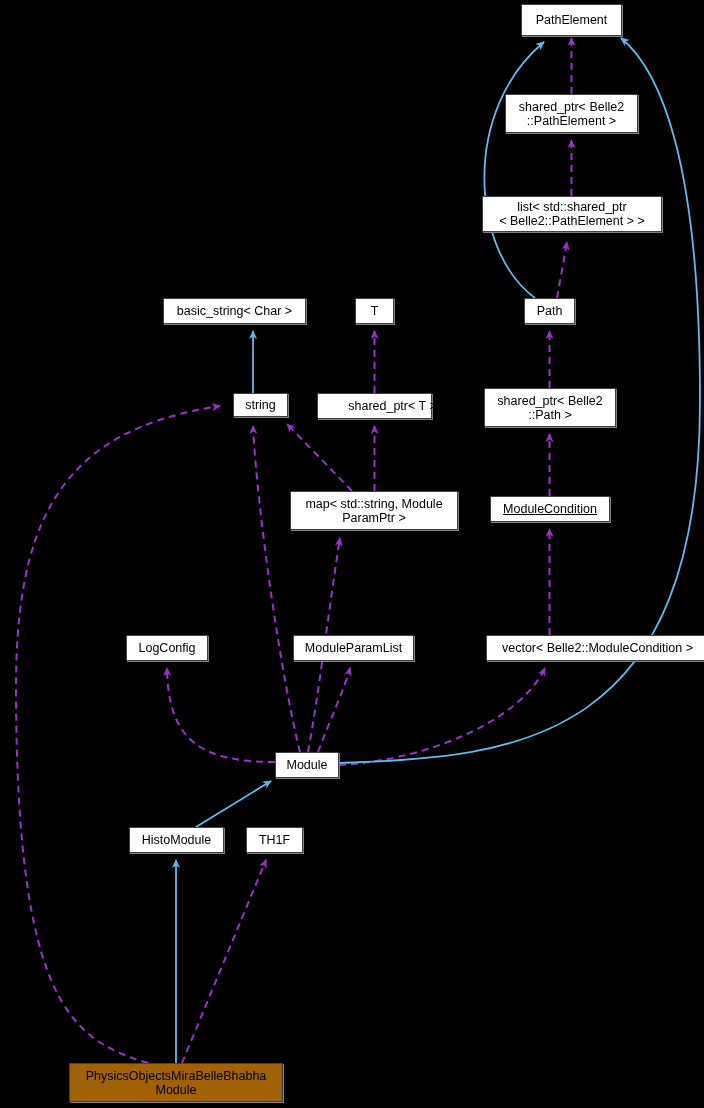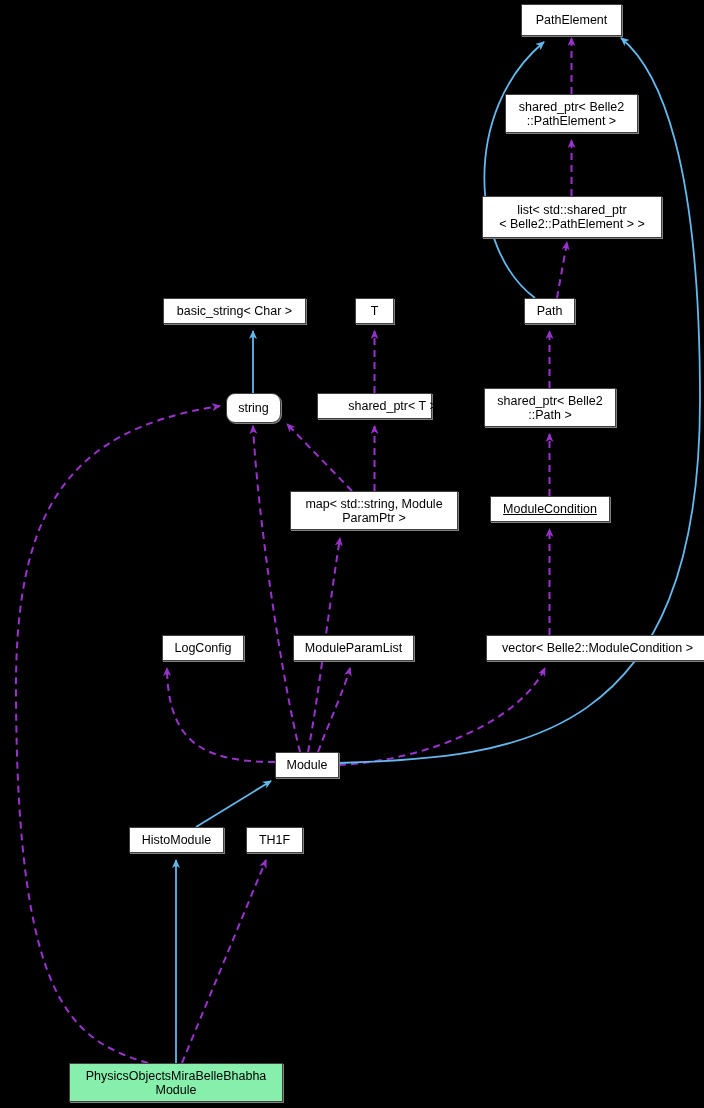--- a/index.html
+++ b/index.html
@@ -33,21 +33,21 @@
     line-height: 14px;
     text-align: center;
     display: flex;
     align-items: center;
     justify-content: center;
     white-space: pre;
     box-shadow: 1px 1px 0 #808080;
     z-index: 5;
   }
   .node.highlight {
-    background: #86efac;
+    background: #a16207;
   }
 </style>
 </head>
 <body>
 
 <div id="diagram">
   <svg id="edges" viewBox="0 0 704 1108" xmlns="http://www.w3.org/2000/svg">
     <defs>
       <marker id="arrow-inherit" markerWidth="10" markerHeight="10" refX="8" refY="4" orient="auto" markerUnits="userSpaceOnUse">
         <path d="M0,0 L9,4 L0,8 L2.5,4 z" fill="#63b8ee"></path>
@@ -77,33 +77,33 @@
         <path d="M 196 827 L 271 781" fill="none" stroke="#63b8ee" stroke-width="1.8" marker-end="url(#arrow-inherit)"></path>
         <path d="M 176 1063 L 176 860" fill="none" stroke="#63b8ee" stroke-width="1.8" marker-end="url(#arrow-inherit)"></path>
         <path d="M 182 1063 L 266 860" fill="none" stroke="#9a32cd" stroke-width="2" stroke-dasharray="7,5" marker-end="url(#arrow-usage)"></path>
         <path d="M 148 1063 C 70 1040 18 1000 16 700 C 14 520 60 430 220 406" fill="none" stroke="#9a32cd" stroke-width="2" stroke-dasharray="7,5" marker-end="url(#arrow-usage)"></path>
       </g>
   </svg>
   <div id="node-layer">
       <div class="node" style="left: 521px; top: 4px; width: 101px; height: 32px;">PathElement</div>
       <div class="node" style="left: 505px; top: 94px; width: 133px; height: 39px;">shared_ptr&lt; Belle2
 ::PathElement &gt;</div>
-      <div class="node" style="left: 482px; top: 196px; width: 180px; height: 42px;">list&lt; std::shared_ptr
+      <div class="node" style="left: 482px; top: 196px; width: 180px; height: 36px;">list&lt; std::shared_ptr
 &lt; Belle2::PathElement &gt; &gt;</div>
       <div class="node" style="left: 524px; top: 298px; width: 51px; height: 26px;">Path</div>
       <div class="node" style="left: 163px; top: 298px; width: 143px; height: 26px;">basic_string&lt; Char &gt;</div>
       <div class="node" style="left: 355px; top: 298px; width: 39px; height: 26px;">T</div>
-      <div class="node" style="left: 226px; top: 393px; width: 55px; height: 30px; border-radius: 9px;">string</div>
+      <div class="node" style="left: 233px; top: 393px; width: 55px; height: 24px;">string</div>
       <div class="node" style="left: 317px; top: 393px; width: 115px; height: 26px; padding-left: 36px;">shared_ptr&lt; T &gt;</div>
       <div class="node" style="left: 484px; top: 388px; width: 132px; height: 39px;">shared_ptr&lt; Belle2
 ::Path &gt;</div>
       <div class="node" style="left: 290px; top: 491px; width: 168px; height: 39px;">map&lt; std::string, Module
 ParamPtr &gt;</div>
       <div class="node" style="left: 490px; top: 496px; width: 120px; height: 26px; text-decoration: underline;">ModuleCondition</div>
-      <div class="node" style="left: 126px; top: 635px; width: 82px; height: 26px; margin-left: 36px;">LogConfig</div>
+      <div class="node" style="left: 126px; top: 635px; width: 82px; height: 26px;">LogConfig</div>
       <div class="node" style="left: 293px; top: 635px; width: 121px; height: 26px;">ModuleParamList</div>
       <div class="node" style="left: 438px; top: 635px; width: 223px; height: 26px; margin-left: 48px;">vector&lt; Belle2::ModuleCondition &gt;</div>
       <div class="node" style="left: 275px; top: 752px; width: 64px; height: 26px;">Module</div>
       <div class="node" style="left: 129px; top: 827px; width: 95px; height: 26px;">HistoModule</div>
       <div class="node" style="left: 246px; top: 827px; width: 57px; height: 26px;">TH1F</div>
       <div class="node highlight" style="left: 69px; top: 1063px; width: 214px; height: 39px;">PhysicsObjectsMiraBelleBhabha
 Module</div>
     </div>
 </div>
 

